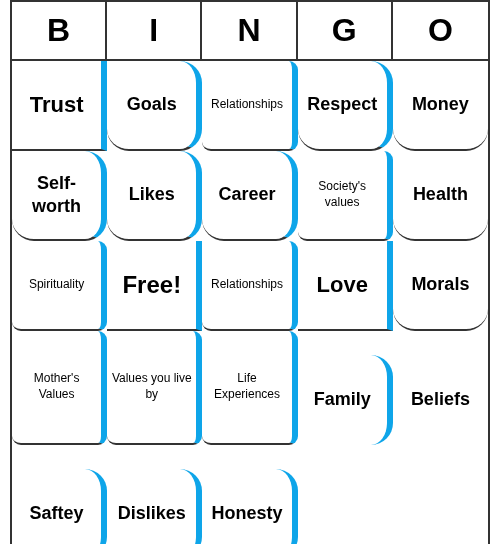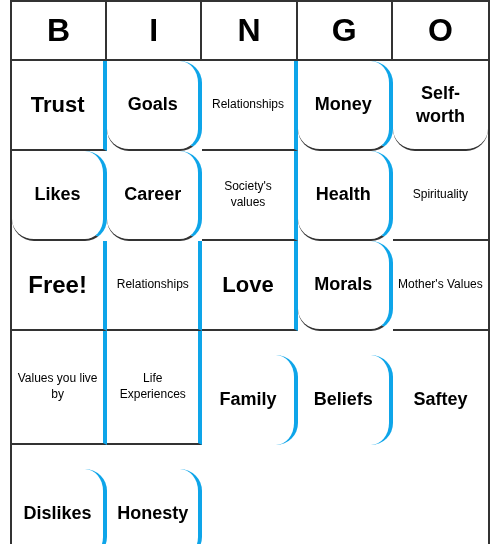--- a/index.html
+++ b/index.html
@@ -31,21 +31,21 @@
       border-right: 2px solid #333;
     }
     .bingo-header-cell:last-child {
       border-right: none;
     }
     .bingo-grid {
       display: grid;
       grid-template-columns: repeat(5, 1fr);
     }
     .bingo-cell {
-      border-right: 4px solid #0ea5e9;
+      border-right: 6px solid #0ea5e9;
       border-bottom: 2px solid #333;
       display: flex;
       justify-content: center;
       align-items: center;
       text-align: center;
       min-height: 90px;
       padding: 6px 4px;
       font-size: 14px;
       line-height: 1.3;
     }
@@ -60,20 +60,21 @@
       font-size: 22px;
       font-weight: bold;
     }
     .bingo-cell.medium {
       font-size: 18px;
       font-weight: bold;
       border-radius: 22px;
     }
     .bingo-cell.small {
       font-size: 12px;
+      border-radius: 9px;
     }
     .bingo-cell.free {
       font-size: 24px;
       font-weight: bold;
     }
   </style>
 </head>
 <body>
 
 <div class="bingo-card">
@@ -81,20 +82,21 @@
   <div class="bingo-header-cell">B</div>
       <div class="bingo-header-cell">I</div>
       <div class="bingo-header-cell">N</div>
       <div class="bingo-header-cell">G</div>
       <div class="bingo-header-cell">O</div>
     </div>
   <div class="bingo-grid">
   <div class="bingo-cell large">Trust</div>
       <div class="bingo-cell medium">Goals</div>
       <div class="bingo-cell small">Relationships</div>
+      <div class="bingo-cell medium">Respect</div>
       <div class="bingo-cell medium">Money</div>
       <div class="bingo-cell medium">Self-worth</div>
       <div class="bingo-cell medium">Likes</div>
       <div class="bingo-cell medium">Career</div>
       <div class="bingo-cell small">Society's values</div>
       <div class="bingo-cell medium">Health</div>
       <div class="bingo-cell small">Spirituality</div>
       <div class="bingo-cell free">Free!</div>
       <div class="bingo-cell small">Relationships</div>
       <div class="bingo-cell large">Love</div>

